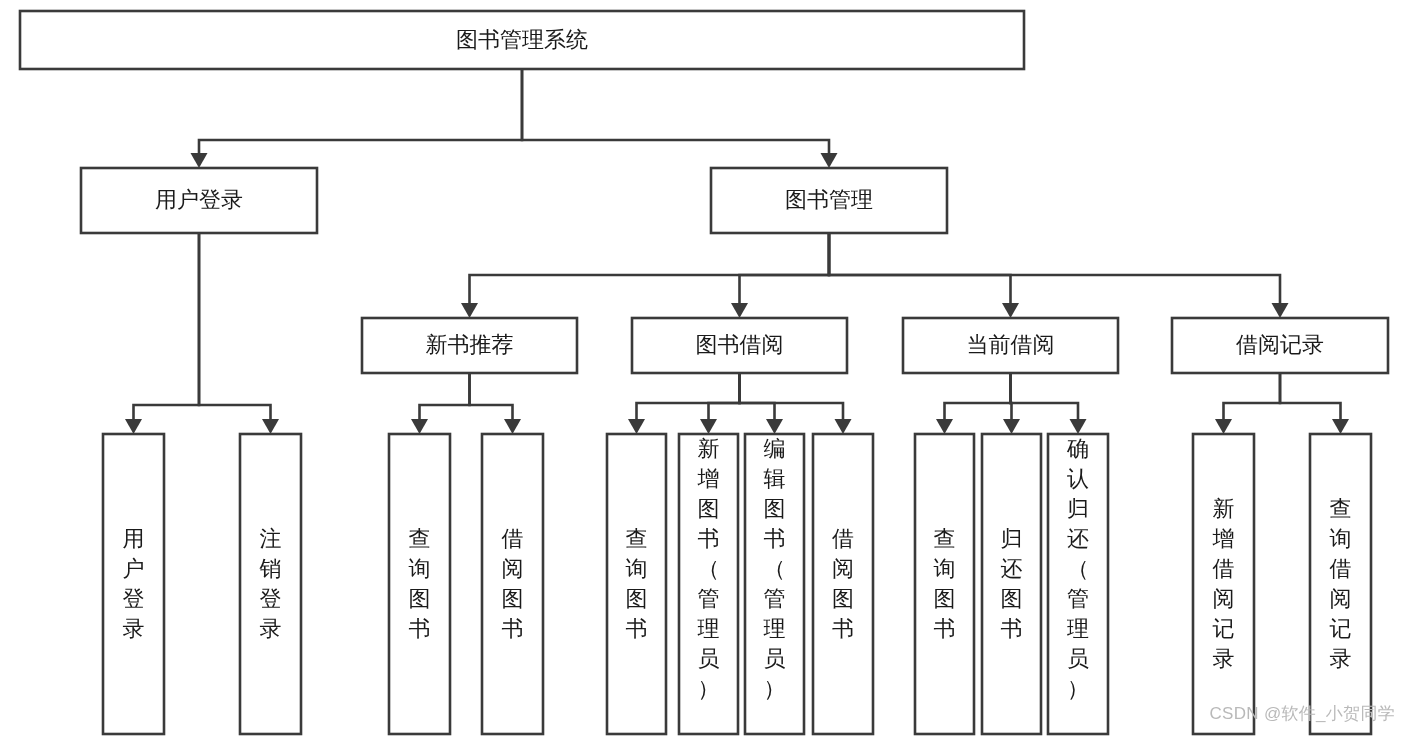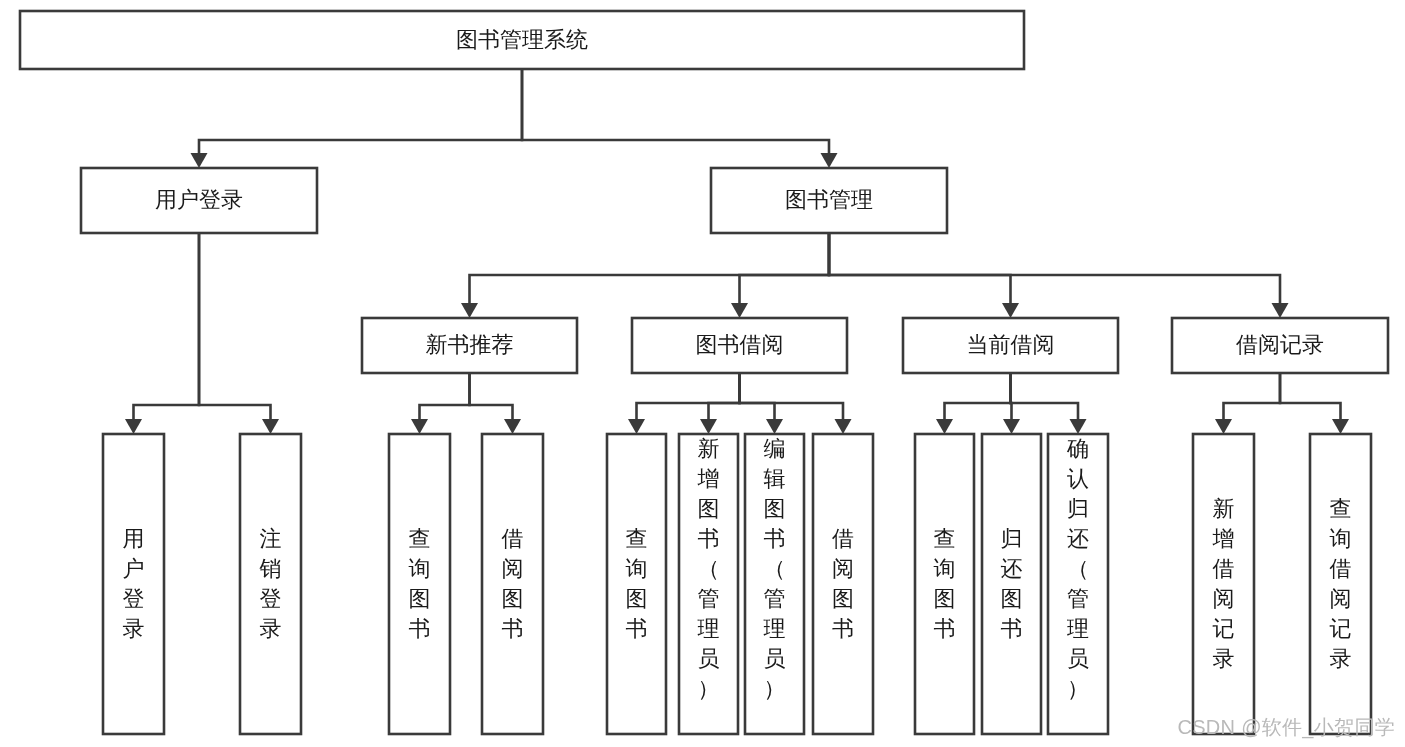--- a/index.html
+++ b/index.html
@@ -50,23 +50,23 @@
     fill: none;
     stroke-linecap: butt;
   }
   .arrow-head {
     fill: #3a3a3a;
     stroke: none;
   }
   .watermark {
     position: absolute;
     right: 10px;
-    bottom: 6px;
+    bottom: 22px;
     color: #b9b9b9;
-    font-size: 20px;
+    font-size: 17px;
     font-family: "Liberation Sans", "DejaVu Sans", sans-serif;
     white-space: nowrap;
     letter-spacing: 0.3px;
     pointer-events: none;
   }
 </style>
 </head>
 <body>
 
 <div id="diagram-root">

